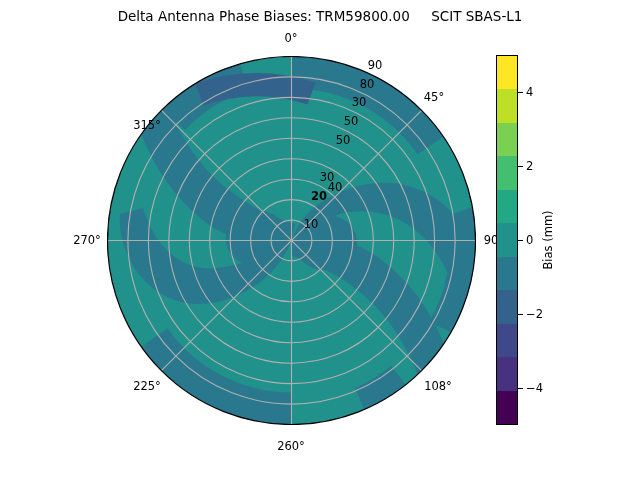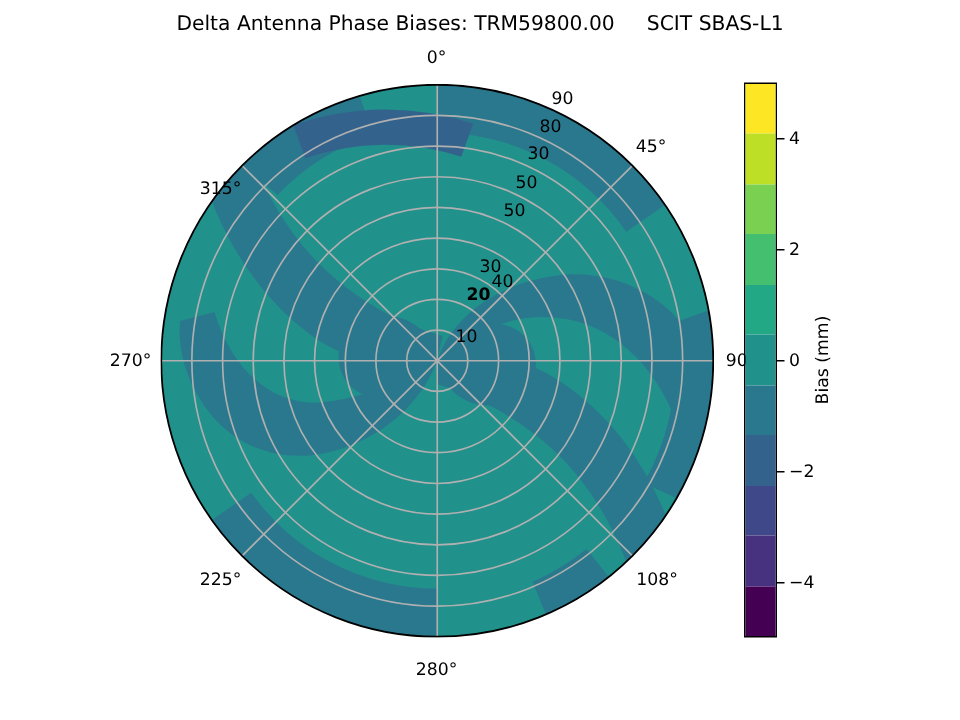--- a/index.html
+++ b/index.html
@@ -209,21 +209,21 @@
       </g>
 
       <circle cx="184.5" cy="184.5" r="184" fill="none" stroke="#000000" stroke-width="1.2"></circle>
     </svg>
   </div>
 
   <div class="theta-label" style="left:291px;  top:38px;">0°</div>
   <div class="theta-label" style="left:434px;  top:97px;">45°</div>
   <div class="theta-label" style="left:494px;  top:240px;">90°</div>
   <div class="theta-label" style="left:438px;  top:386px;">108°</div>
-  <div class="theta-label" style="left:291px;  top:446px;">280°</div>
+  <div class="theta-label" style="left:291px;  top:446px;">260°</div>
   <div class="theta-label" style="left:147px;  top:386px;">225°</div>
   <div class="theta-label" style="left:87px;   top:240px;text-align:right;">270°</div>
   <div class="theta-label" style="left:147px;  top:97px;margin-top:28px;">315°</div>
 
   <div class="r-label" style="left:311px; top:196px;margin-top:28px;">10</div>
   <div class="r-label" style="left:319px; top:196px;font-weight:bold;">20</div>
   <div class="r-label" style="left:327px; top:177px;">30</div>
   <div class="r-label" style="left:335px; top:159px;margin-top:28px;">40</div>
   <div class="r-label" style="left:343px; top:140px;">50</div>
   <div class="r-label" style="left:351px; top:121px;">50</div>

